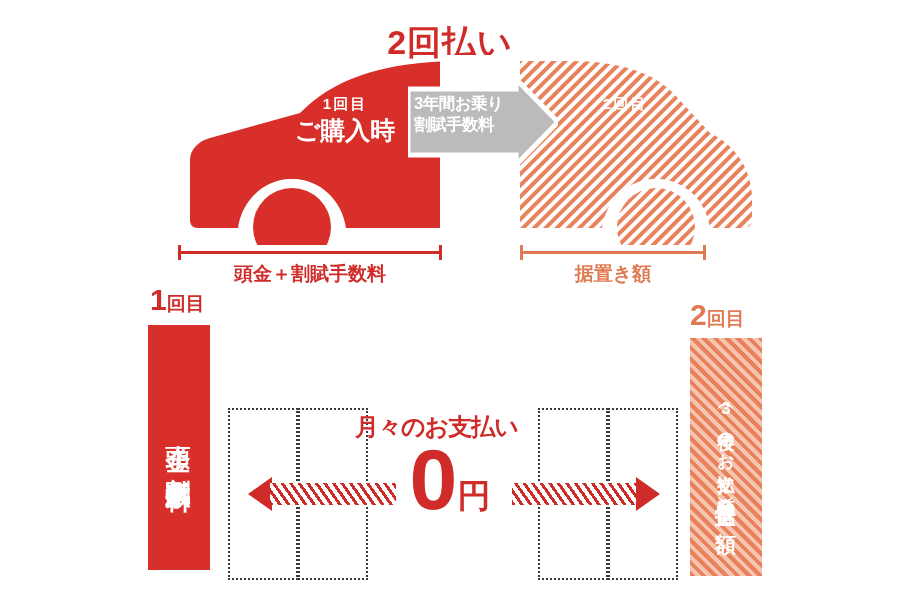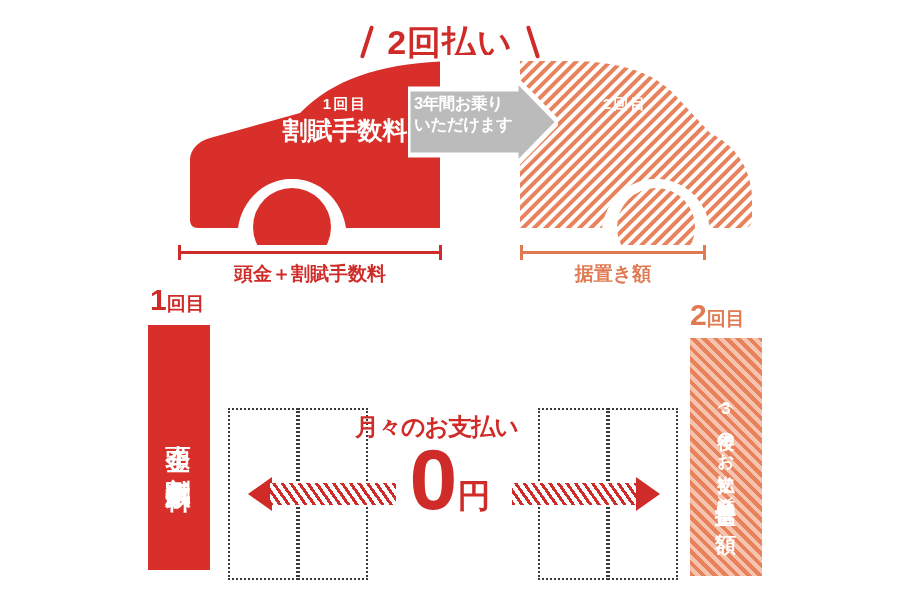--- a/index.html
+++ b/index.html
@@ -4,21 +4,21 @@
 <style>
   html,body{margin:0;padding:0;}
   body{
     width:900px;height:600px;
     background:#ffffff;
     font-family:"Liberation Sans","DejaVu Sans",sans-serif;
     overflow:hidden;
     position:relative;
   }
   #stage{position:absolute;left:0;top:0;width:900px;height:600px;}
-  .abs{position:absolute;}
+  .abs{position:absolute;flex-direction:column;}
 
   
   .title-wrap{
     left:0;top:18px;width:900px;height:48px;
     display:flex;align-items:center;justify-content:center;gap:18px;
   }
   .title-text{
     font-size:34px;font-weight:bold;color:#cf2b28;
     letter-spacing:1px;line-height:1;
     white-space:nowrap;
@@ -191,33 +191,33 @@
         <circle cx="506" cy="172" r="48" fill="#ffffff"></circle>
         <circle cx="506" cy="172" r="39" fill="url(#ohatch)"></circle>
       </g>
 
       <rect x="290" y="0" width="80" height="190" fill="#ffffff"></rect>
     </svg>
   </div>
 
   <div class="cap cap-left">
     <span class="small">1回目</span>
-    <span class="big">割賦手数料</span>
+    <span class="big">ご購入時</span>
   </div>
   <div class="cap cap-right">
     <span class="small">2回目</span>
   </div>
 
   <div class="abs drive-arrow">
     <svg width="150" height="86" viewBox="0 0 150 86" style="position:absolute;left:0;top:0;">
       <polygon points="0,10 108,10 108,0 150,43 108,86 108,76 0,76" fill="#bbbbbb" stroke="#ffffff" stroke-width="5"></polygon>
     </svg>
     <div class="lbl">
       <div>3年間お乗り</div>
-      <div>いただけます</div>
+      <div>割賦手数料</div>
     </div>
   </div>
 
   <div class="bracket" style="left:178px;top:245px;width:264px;">
     <div class="bar" style="background:#cf2b28;"></div>
     <div class="cap-l" style="background:#cf2b28;"></div>
     <div class="cap-r" style="background:#cf2b28;"></div>
   </div>
   <div class="bracket-label" style="left:178px;top:261px;width:264px;color:#cf2b28;">頭金＋割賦手数料</div>
 

